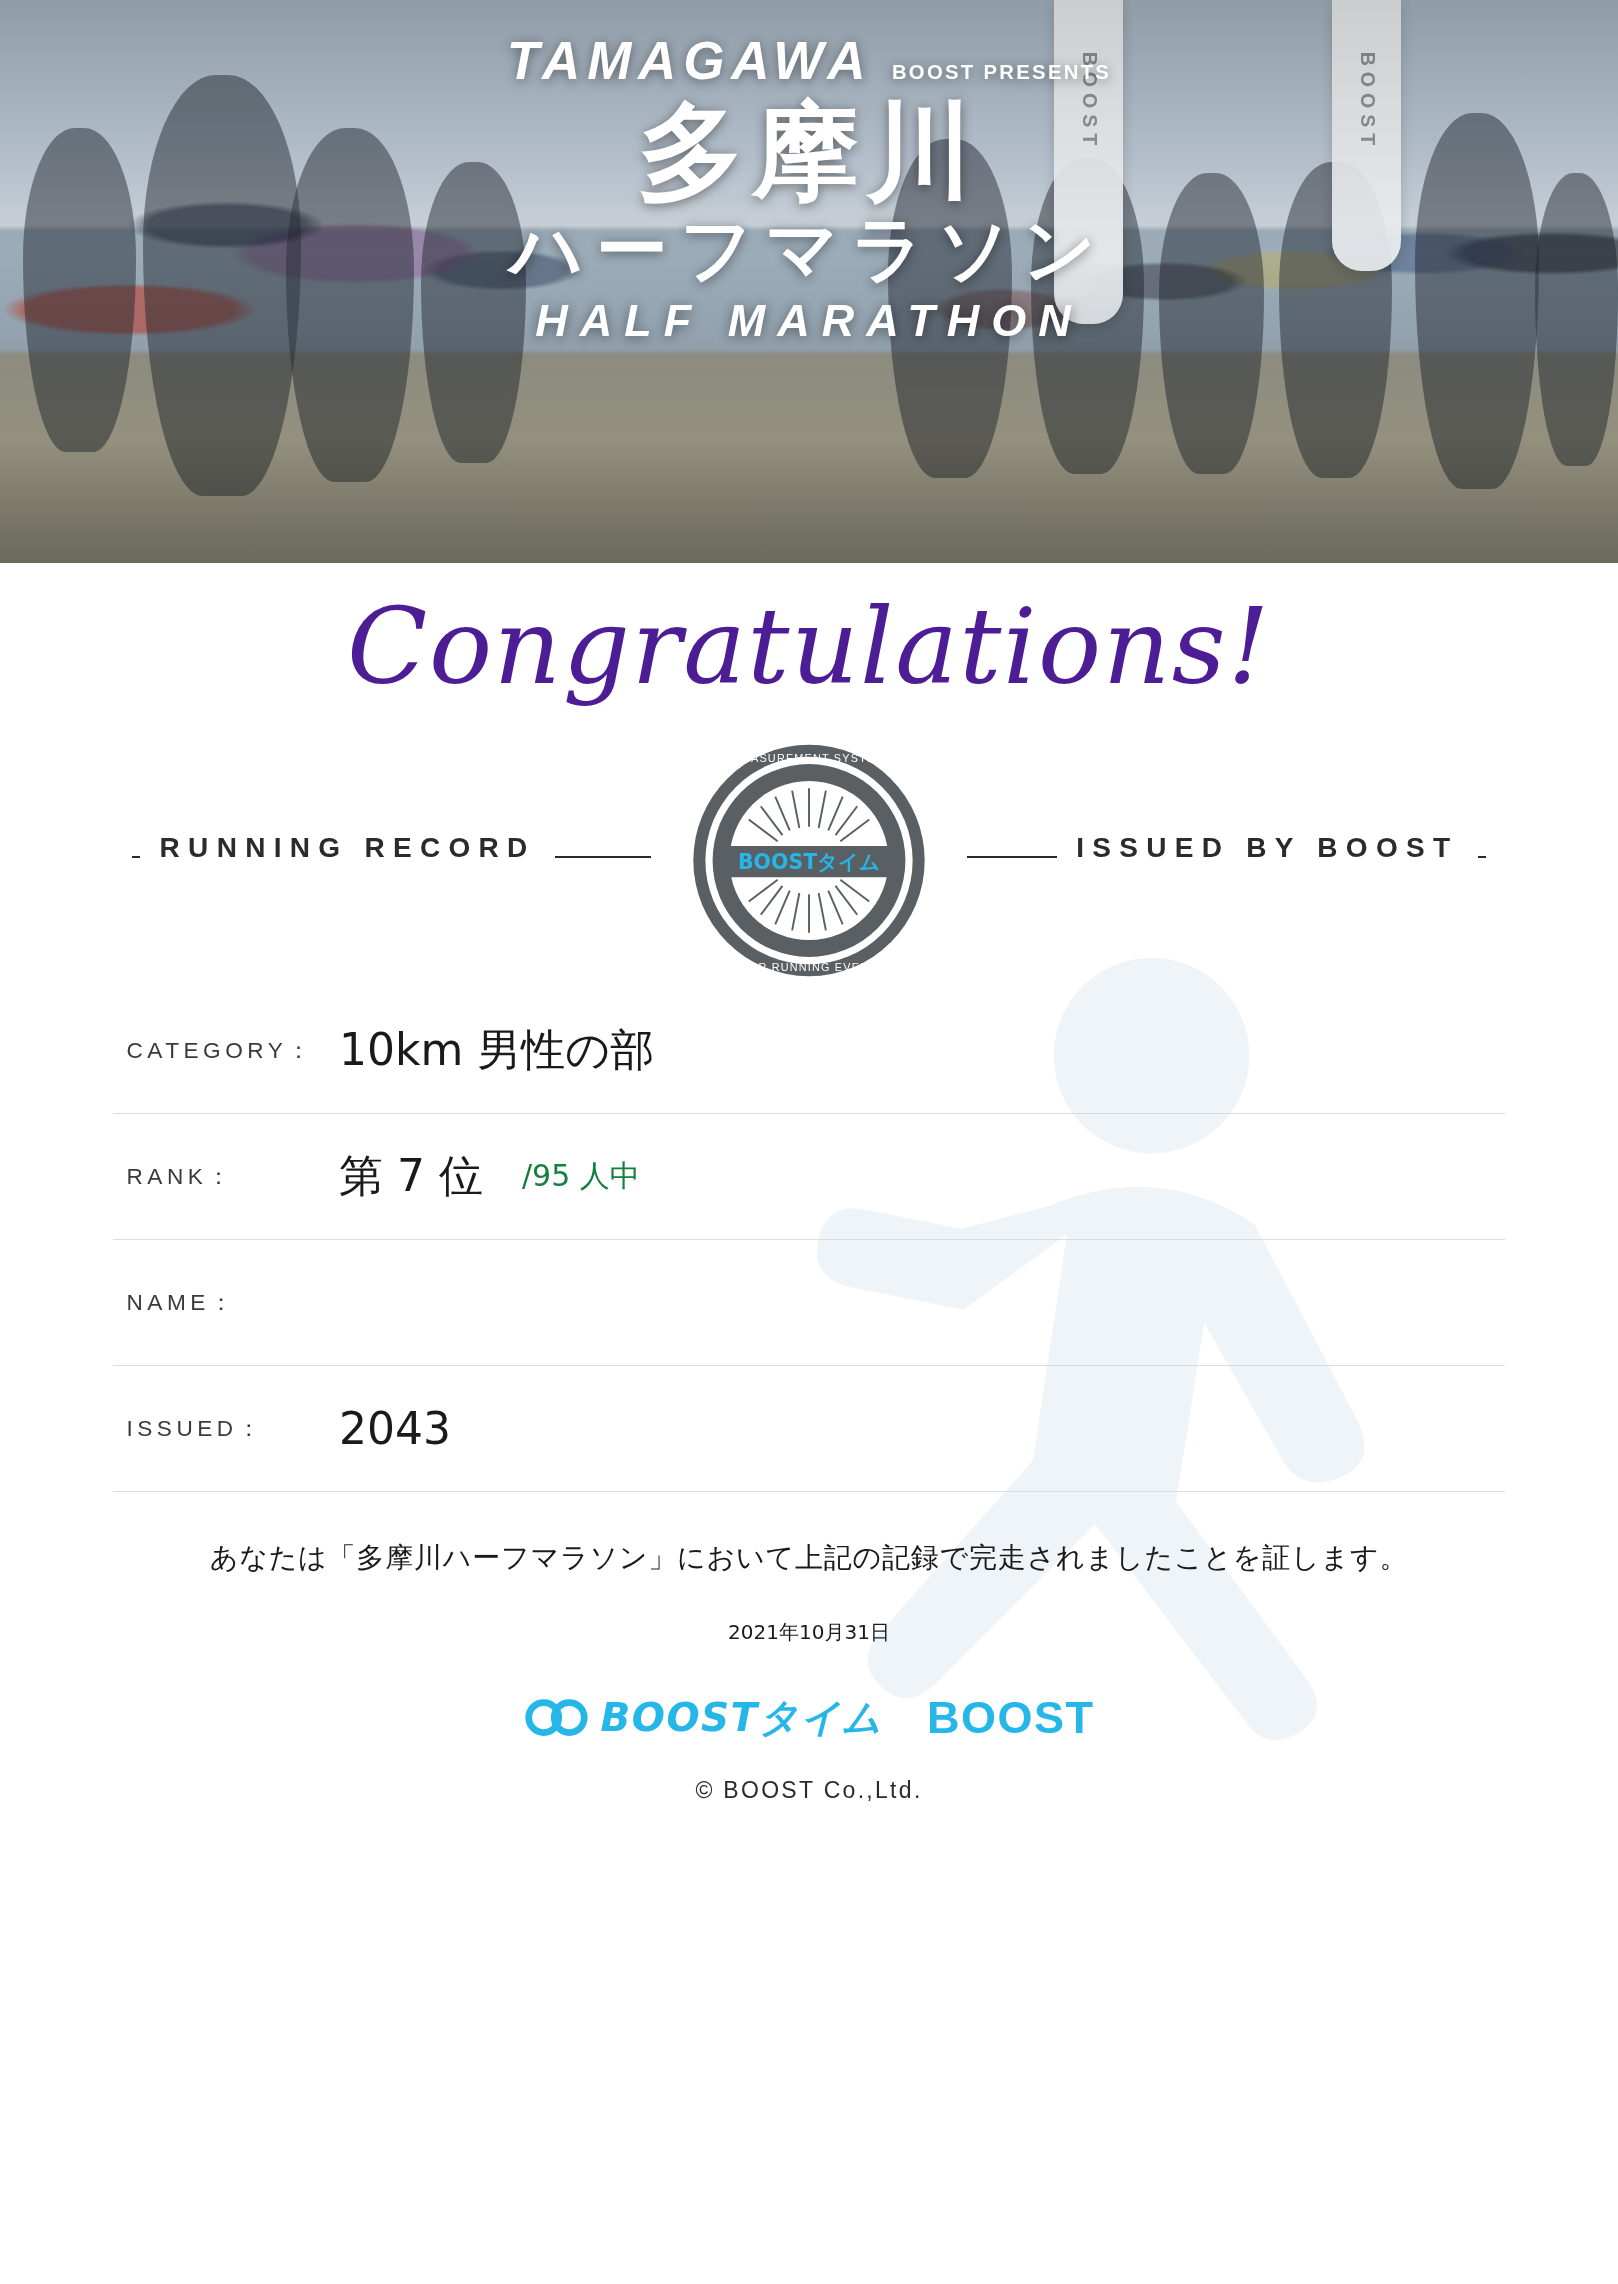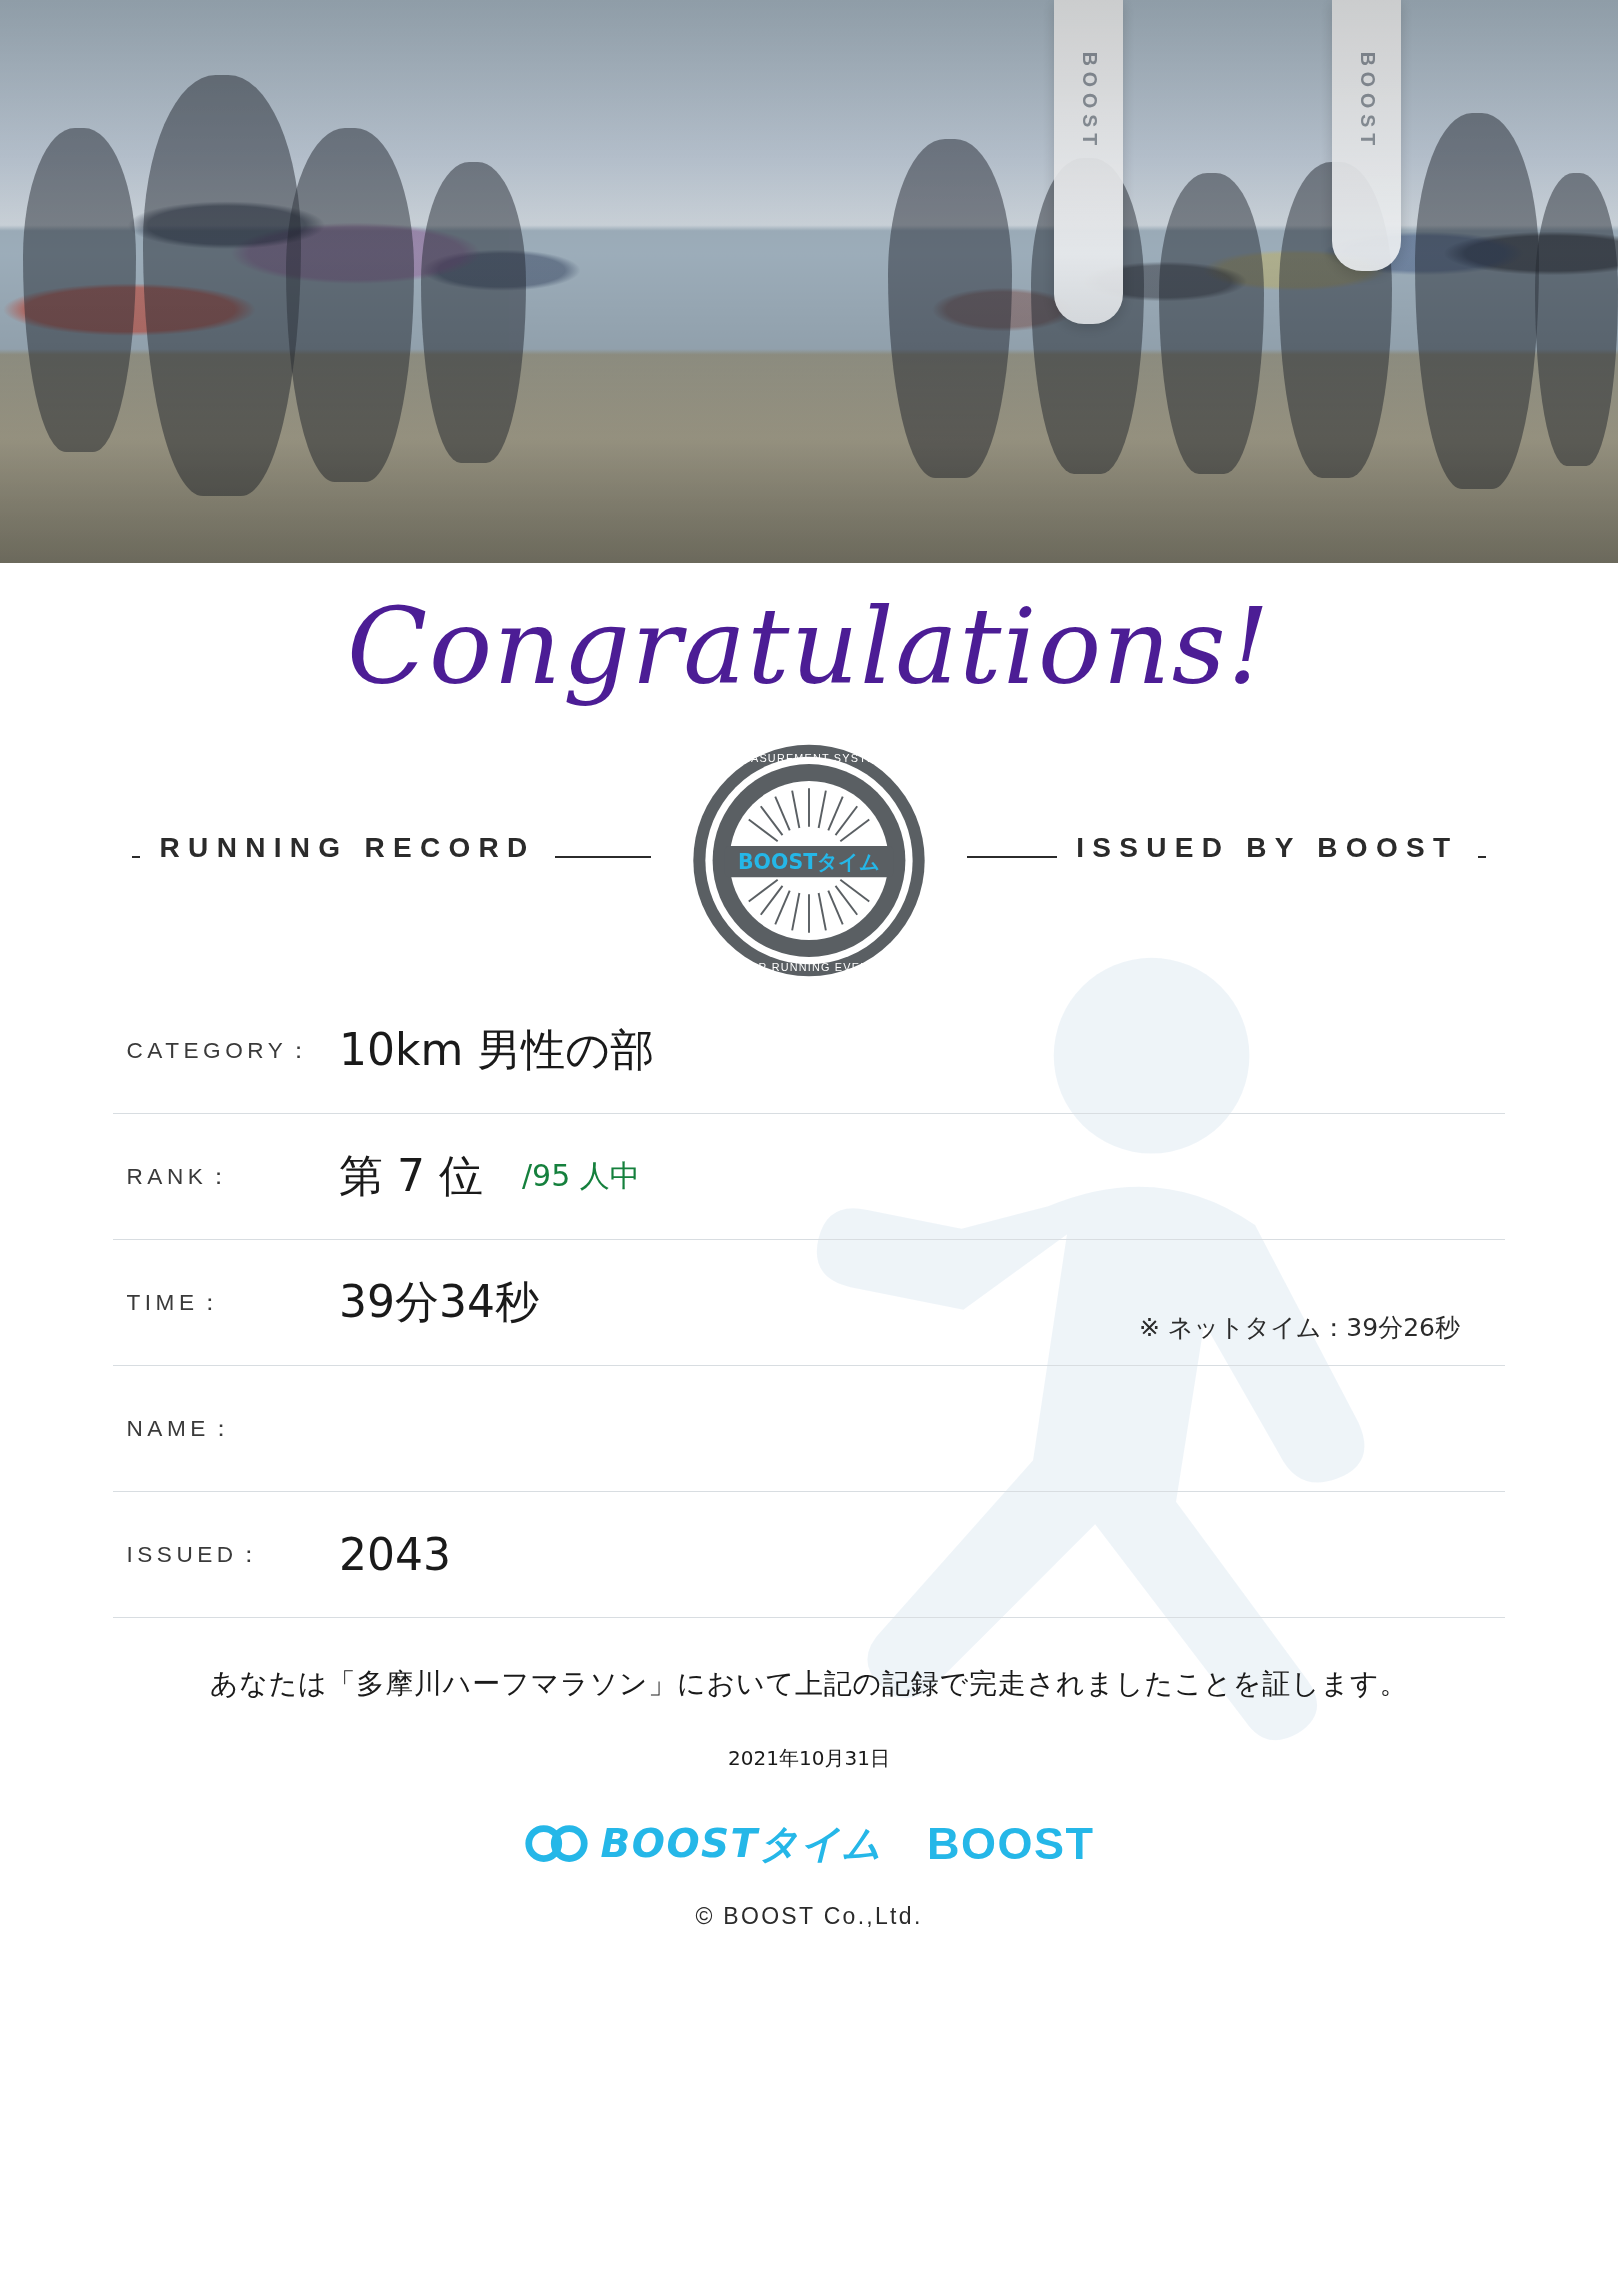--- a/index.html
+++ b/index.html
@@ -350,20 +350,29 @@
 
     <div class="flag" style="left:1054px;">
       <span>BOOST</span>
     </div>
     <div class="flag" style="left:1332px; height:271px;">
       <span>BOOST</span>
     </div>
 
     <div class="hero-shade"></div>
 
+    <div class="hero-title">
+      <div class="tl-row1">
+        <div class="tl-tamagawa">TAMAGAWA</div>
+        <div class="tl-presents">BOOST PRESENTS</div>
+      </div>
+      <div class="tl-jp">多摩川</div>
+      <div class="tl-kana">ハーフマラソン</div>
+      <div class="tl-half">HALF MARATHON</div>
+    </div>
   </div>
 
 
   <div class="body-area">
 
     <svg class="watermark" viewBox="0 0 500 600" aria-hidden="true">
       <g fill="#dfeaf3">
         <circle cx="300" cy="70" r="52"></circle>
         <path d="M245 150 q60 -25 110 10 l55 105 q10 22 -12 30 q-20 7 -30 -13 l-40 -70 l-15 95 l70 95 q12 17 -5 28 q-17 10 -28 -6 l-80 -105 l-85 85 q-16 15 -30 0 q-13 -14 2 -29 l80 -90 l18 -120 l-55 40 l-60 -12 q-22 -5 -17 -26 q5 -20 26 -15 l50 10 Z"></path>
       </g>
@@ -415,25 +424,20 @@
         <div class="rec-label">CATEGORY：</div>
         <div class="rec-value">10km 男性の部</div>
       </div>
 
       <div class="rec">
         <div class="rec-label">RANK：</div>
         <div class="rec-value">第 7 位</div>
         <div class="rec-sub">/95 人中</div>
       </div>
 
-      <div class="rec">
-        <div class="rec-label">TIME：</div>
-        <div class="rec-value">39分34秒</div>
-        <div class="rec-note">※ ネットタイム：39分26秒</div>
-      </div>
 
       <div class="rec">
         <div class="rec-label">NAME：</div>
       </div>
 
       <div class="rec">
         <div class="rec-label">ISSUED：</div>
         <div class="rec-value">2043</div>
       </div>
 

